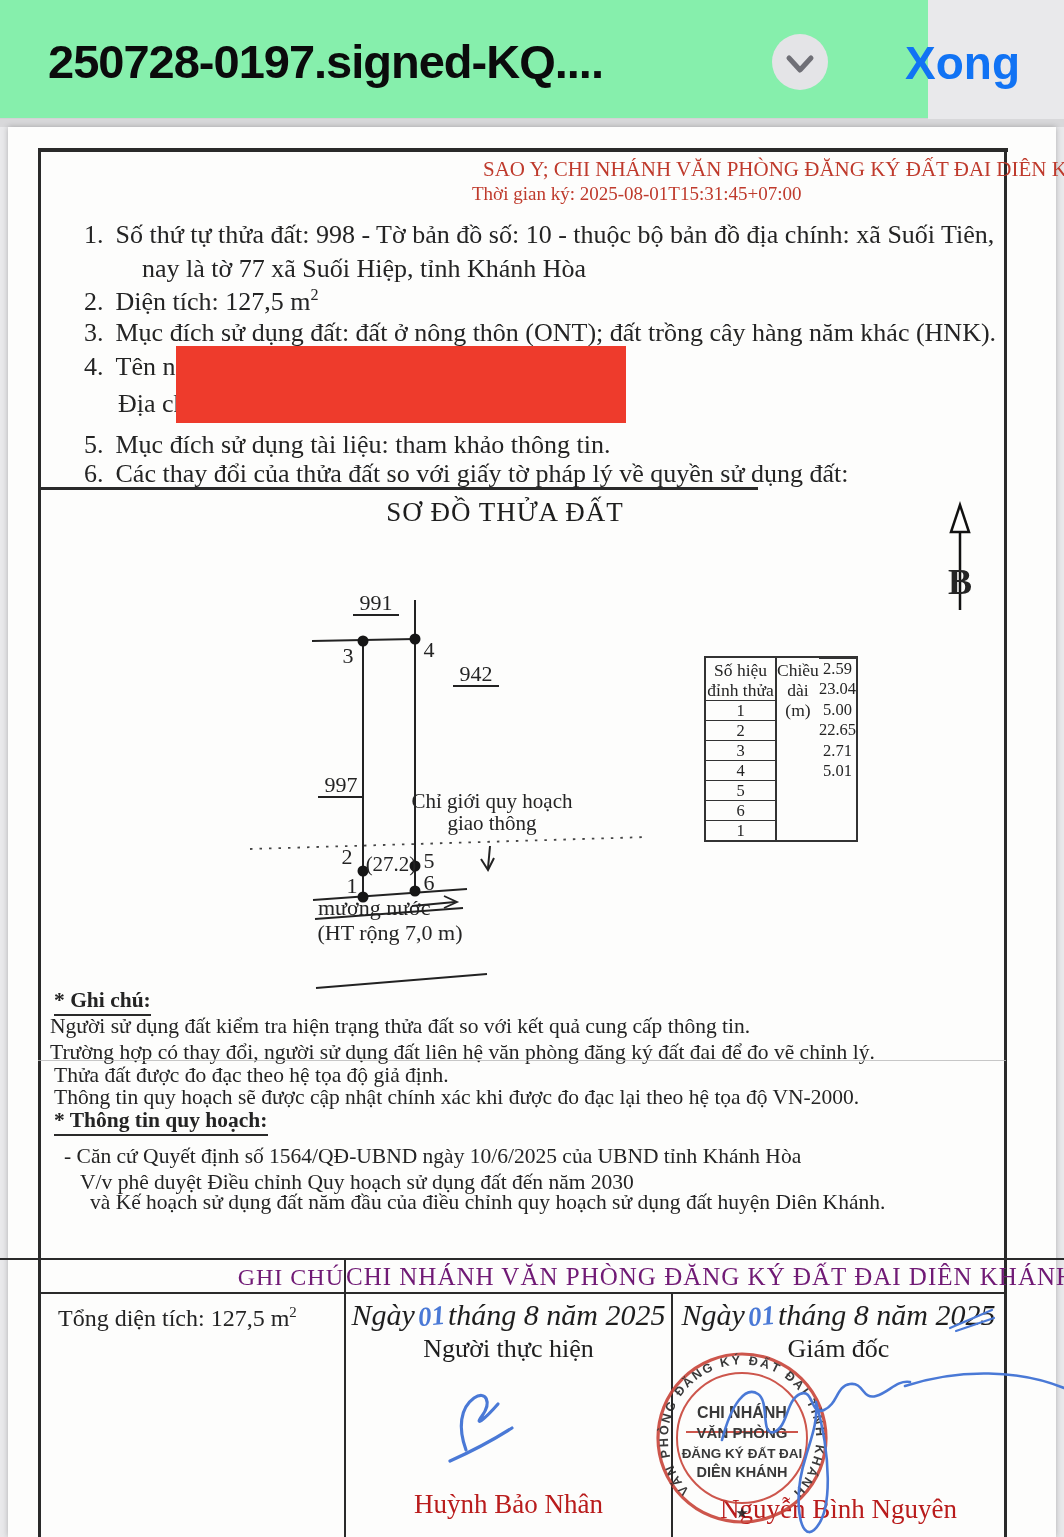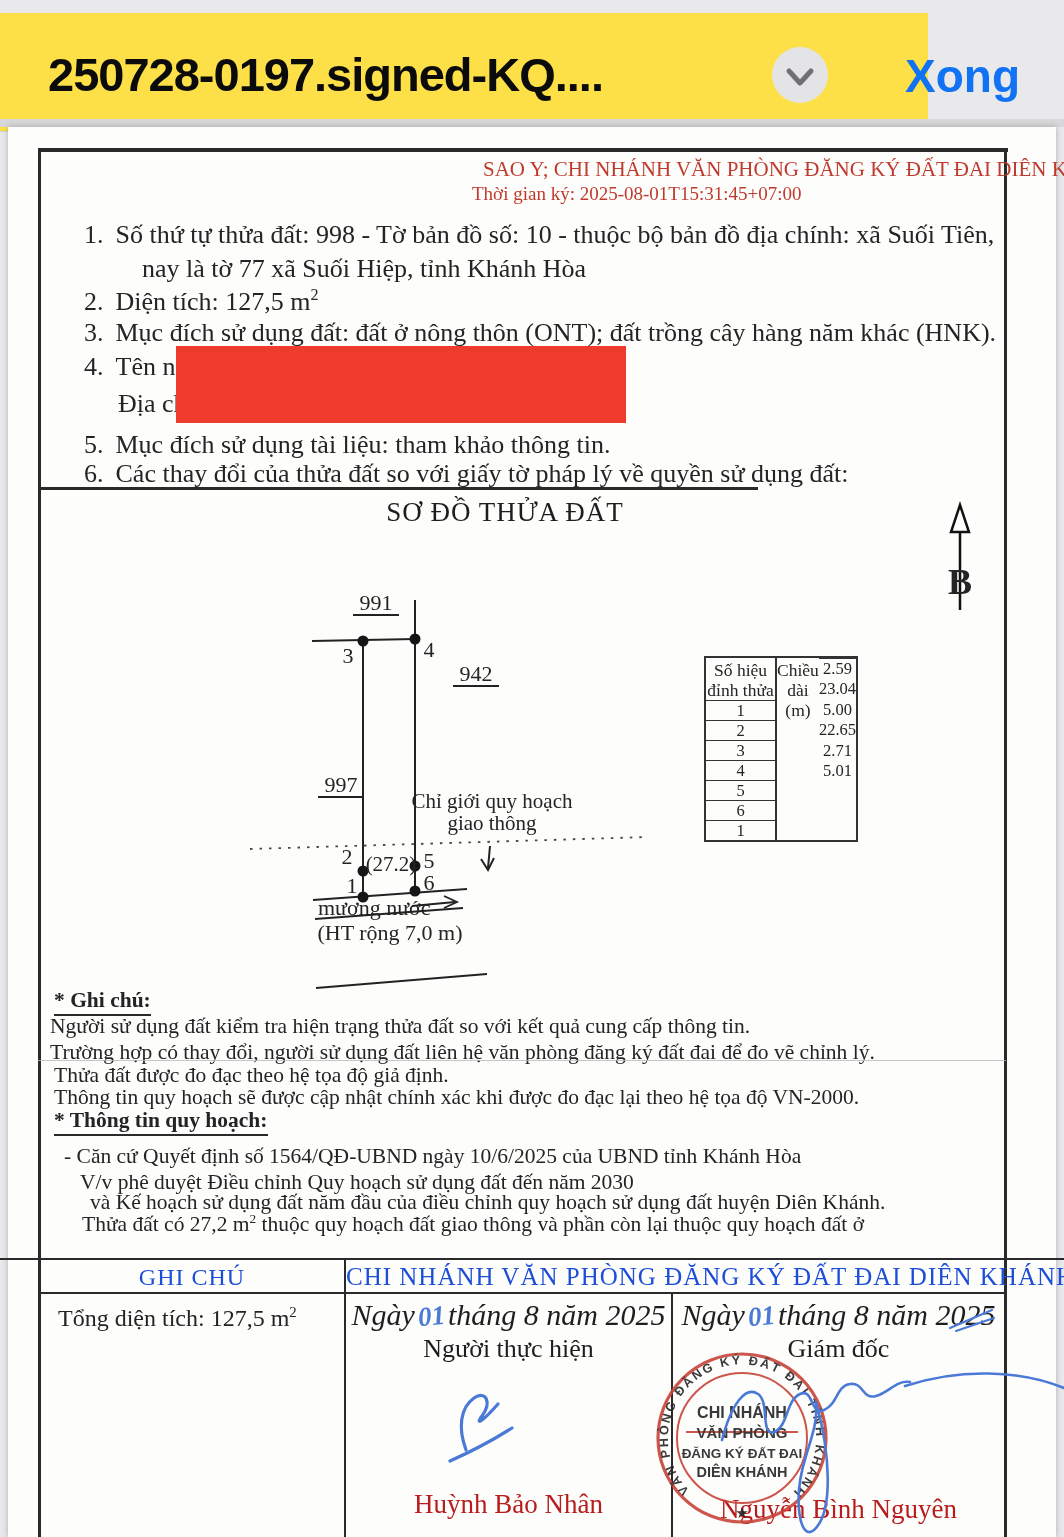--- a/index.html
+++ b/index.html
@@ -1,20 +1,20 @@
 <!DOCTYPE html>
 <html><head>
 <meta charset="utf-8">
 <style>
   html,body{margin:0;padding:0;background:#dcdcde;}
   #stage{position:relative;width:1064px;height:1537px;background:#e9e9eb;overflow:hidden;
          font-family:"Liberation Serif",serif;color:#242424;}
   .abs{position:absolute;white-space:nowrap;}
   
-  #toolbar{position:absolute;left:0;top:13px;width:928px;height:118px;background:#fde047;
+  #toolbar{position:absolute;left:0;top:0;width:928px;height:118px;background:#86efac;
            border-bottom:1px solid #d2d2d4;font-family:"Liberation Sans",sans-serif;}
   #tb-title{position:absolute;left:48px;top:34px;font-size:47px;font-weight:bold;color:#0b0b0c;letter-spacing:-1px;}
   #tb-chevron{position:absolute;left:772px;top:34px;width:56px;height:56px;border-radius:50%;background:#e4e4e7;}
   #tb-done{position:absolute;left:880px;top:36px;width:140px;text-align:right;font-size:46px;font-weight:600;color:#1173f4;}
   #graybar{position:absolute;left:0;top:119px;width:1064px;height:8px;background:#d8d8da;}
   
   #sheet{position:absolute;left:8px;top:127px;width:1048px;height:1410px;background:#fdfdfc;
          box-shadow:0 0 6px rgba(0,0,0,.25);}
   
   .line{position:absolute;background:#2a2a2a;}
@@ -30,21 +30,21 @@
   #sketch-title{left:40px;top:497px;width:930px;text-align:center;font-size:27px;letter-spacing:1px;color:#1d1d1d;}
   
   #ltable{position:absolute;left:704px;top:622px;width:154px;height:186px;border:2px solid #333;display:flex;box-sizing:border-box;margin-top:34px;}
   #ltable .c1{width:71px;border-right:2px solid #333;display:flex;flex-direction:column;}
   #ltable .c2{flex:1;display:flex;flex-direction:row;}
   #ltable .hd{height:43px;text-align:center;font-size:17.5px;line-height:20px;padding-top:2px;}
   #ltable .vx{flex:1;border-top:1.5px solid #333;text-align:center;font-size:16.5px;line-height:19px;}
   #ltable .vals{flex:1;border-top:1.5px solid #333;text-align:center;}
   #ltable .vals div{height:20.4px;font-size:16.5px;line-height:20px;}
   
-  .fhdr{font-size:24px;letter-spacing:1px;text-align:center;color:#1d4ed8;}
+  .fhdr{font-size:24px;letter-spacing:1px;text-align:right;color:#701a75;}
   .fdate{font-style:italic;font-size:30px;text-align:center;color:#1e1e1e;}
   .ftitle{font-size:26px;text-align:center;color:#1e1e1e;}
   .fname{font-size:27px;text-align:center;color:#b91c1c;}
   .ink{color:#4a79d6;font-style:italic;font-weight:bold;display:inline-block;transform:rotate(-6deg);margin:0 3px;font-size:.9em;}
   svg text{font-family:"Liberation Serif",serif;fill:#242424;}
   svg .sans{font-family:"Liberation Sans",sans-serif;}
 </style>
 </head>
 <body>
 
@@ -167,21 +167,20 @@
   <div class="abs note" style="left:50px;top:1014px;">Người sử dụng đất kiểm tra hiện trạng thửa đất so với kết quả cung cấp thông tin.</div>
   <div class="abs note" style="left:50px;top:1040px;">Trường hợp có thay đổi, người sử dụng đất liên hệ văn phòng đăng ký đất đai để đo vẽ chỉnh lý.</div>
   <div class="abs note" style="left:54px;top:1063px;">Thửa đất được đo đạc theo hệ tọa độ giả định.</div>
   <div class="abs note" style="left:54px;top:1085px;">Thông tin quy hoạch sẽ được cập nhật chính xác khi được đo đạc lại theo hệ tọa độ VN-2000.</div>
   <div class="line" style="left:38px;top:1060px;width:968px;height:1px;background:#b9b9b9;opacity:.8;"></div>
 
   <div class="abs note" style="left:54px;top:1108px;"><span class="head-underline">* Thông tin quy hoạch:</span></div>
   <div class="abs note" style="left:64px;top:1144px;">- Căn cứ Quyết định số 1564/QĐ-UBND ngày 10/6/2025 của UBND tỉnh Khánh Hòa</div>
   <div class="abs note" style="left:80px;top:1170px;">V/v phê duyệt Điều chỉnh Quy hoạch sử dụng đất đến năm 2030</div>
   <div class="abs note" style="left:90px;top:1190px;">và Kế hoạch sử dụng đất năm đầu của điều chỉnh quy hoạch sử dụng đất huyện Diên Khánh.</div>
-  <div class="abs note" style="left:82px;top:1211px;"><span>Thửa đất có 27,2 m</span><sup>2</sup><span>&nbsp;</span><span>thuộc quy hoạch đất giao thông và phần còn lại thuộc quy hoạch đất ở</span></div>
 
   <div class="line" style="left:0;top:1258px;width:1064px;height:2px;"></div>
   <div class="line" style="left:40px;top:1292px;width:966px;height:2px;"></div>
   <div class="line" style="left:344px;top:1258px;width:2px;height:279px;"></div>
   <div class="line" style="left:671px;top:1292px;width:2px;height:245px;"></div>
 
   <div class="abs fhdr" style="left:40px;top:1264px;width:304px;">GHI CHÚ</div>
   <div class="abs fhdr" style="left:346px;top:1263px;width:658px;font-size:25px;">CHI NHÁNH VĂN PHÒNG ĐĂNG KÝ ĐẤT ĐAI DIÊN KHÁNH</div>
   <div class="abs" style="left:58px;top:1304px;font-size:24px;"><span>Tổng diện tích: 127,5 m</span><sup>2</sup></div>
 

